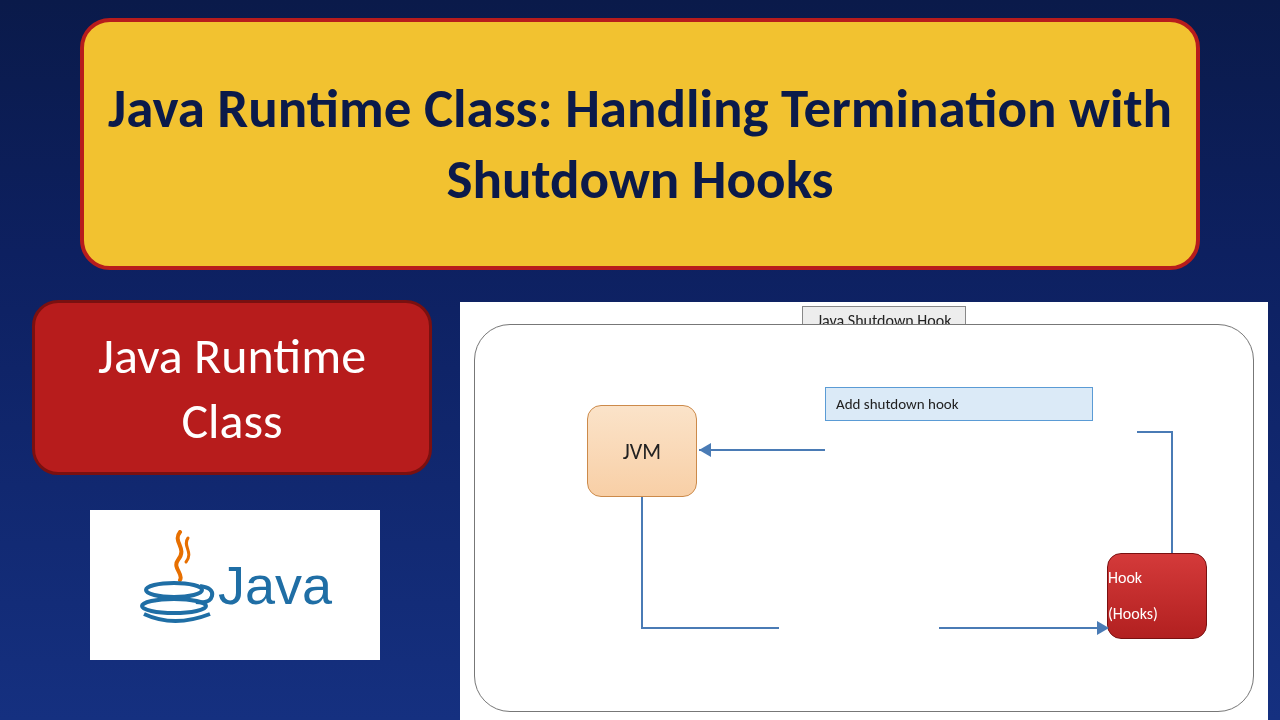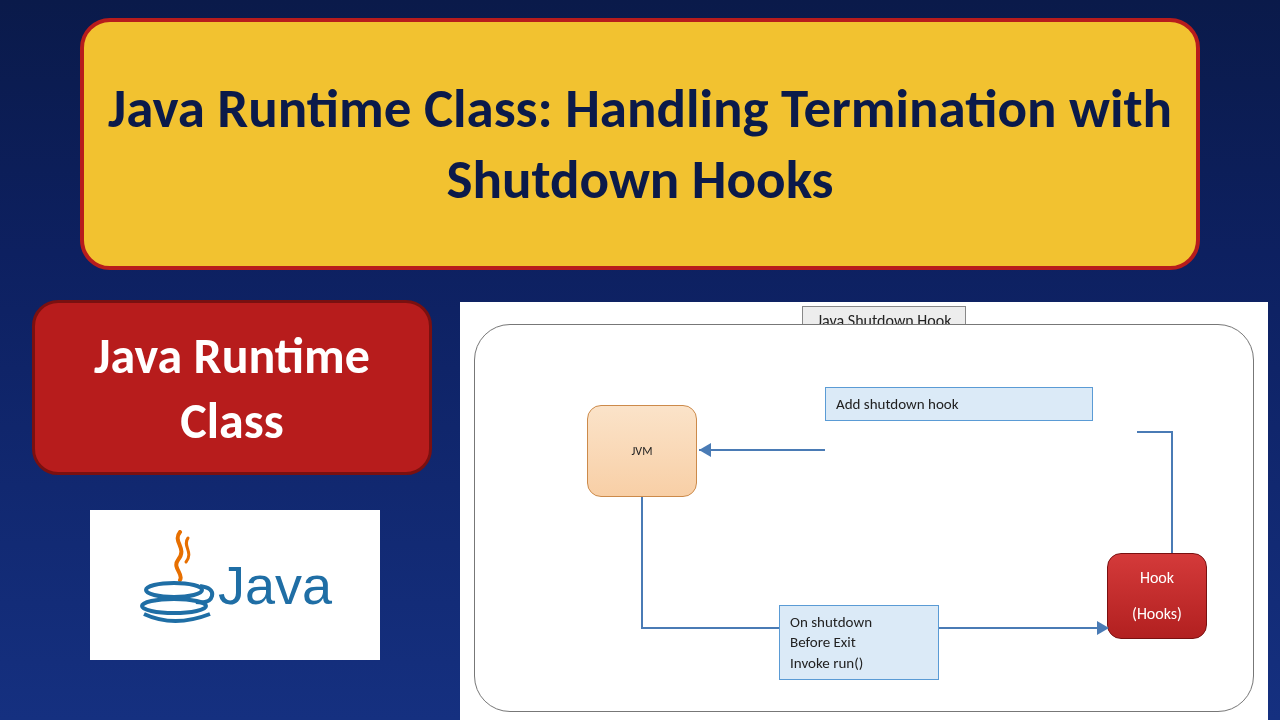--- a/index.html
+++ b/index.html
@@ -42,21 +42,21 @@
     border: 3px solid #7a1010;
     border-radius: 26px;
     display: flex;
     align-items: center;
     justify-content: center;
     text-align: center;
     padding: 10px;
   }
   .sub-box .txt {
     font-size: 50px;
-    font-weight: 700;
+    font-weight: 400;
     color: #ffffff;
     line-height: 1.3;
   }
   .java-logo {
     position: absolute;
     left: 90px;
     top: 510px;
     width: 290px;
     height: 150px;
     background: #ffffff;
@@ -122,35 +122,35 @@
     left: 112px;
     top: 80px;
     width: 110px;
     height: 92px;
     background: linear-gradient(to bottom, #fbe3c9, #f8cfa6);
     border: 1.5px solid #cc8a4a;
     border-radius: 14px;
     display: flex;
     align-items: center;
     justify-content: center;
-    font-size: 12px;
+    font-size: 22px;
     color: #222;
   }
   .hook-box {
     position: absolute;
     left: 632px;
     top: 228px;
     width: 100px;
     height: 86px;
     background: linear-gradient(to bottom, #d43a3a, #b22020);
     border: 1.5px solid #7a1010;
     border-radius: 14px;
     display: flex;
     flex-direction: column;
-    align-items: center;
+    align-items: flex-start;
     justify-content: center;
     font-size: 16px;
     color: #fff;
     line-height: 1.25;
     text-align: center;
     gap: 16px;
   }
   .note-box {
     position: absolute;
     background: #dbeaf7;
@@ -241,25 +241,20 @@
 
     <div class="hook-box">
       <span>Hook</span>
       <span>(Hooks)</span>
     </div>
 
     <div class="note-box note-top">
       <div>Add shutdown hook</div>
     </div>
 
-    <div class="note-box note-bottom">
-      <div>On shutdown</div>
-      <div>Before Exit</div>
-      <div>Invoke run()</div>
-    </div>
 
     <div class="arrow-line line-jvm-in"></div>
     <div class="arrow-head ah-jvm"></div>
     <div class="arrow-line line-t-h"></div>
     <div class="arrow-line line-t-v"></div>
 
     <div class="arrow-line line-b-v"></div>
     <div class="arrow-line line-b-h"></div>
     <div class="arrow-line line-b-h2"></div>
     <div class="arrow-head ah-hook2"></div>

